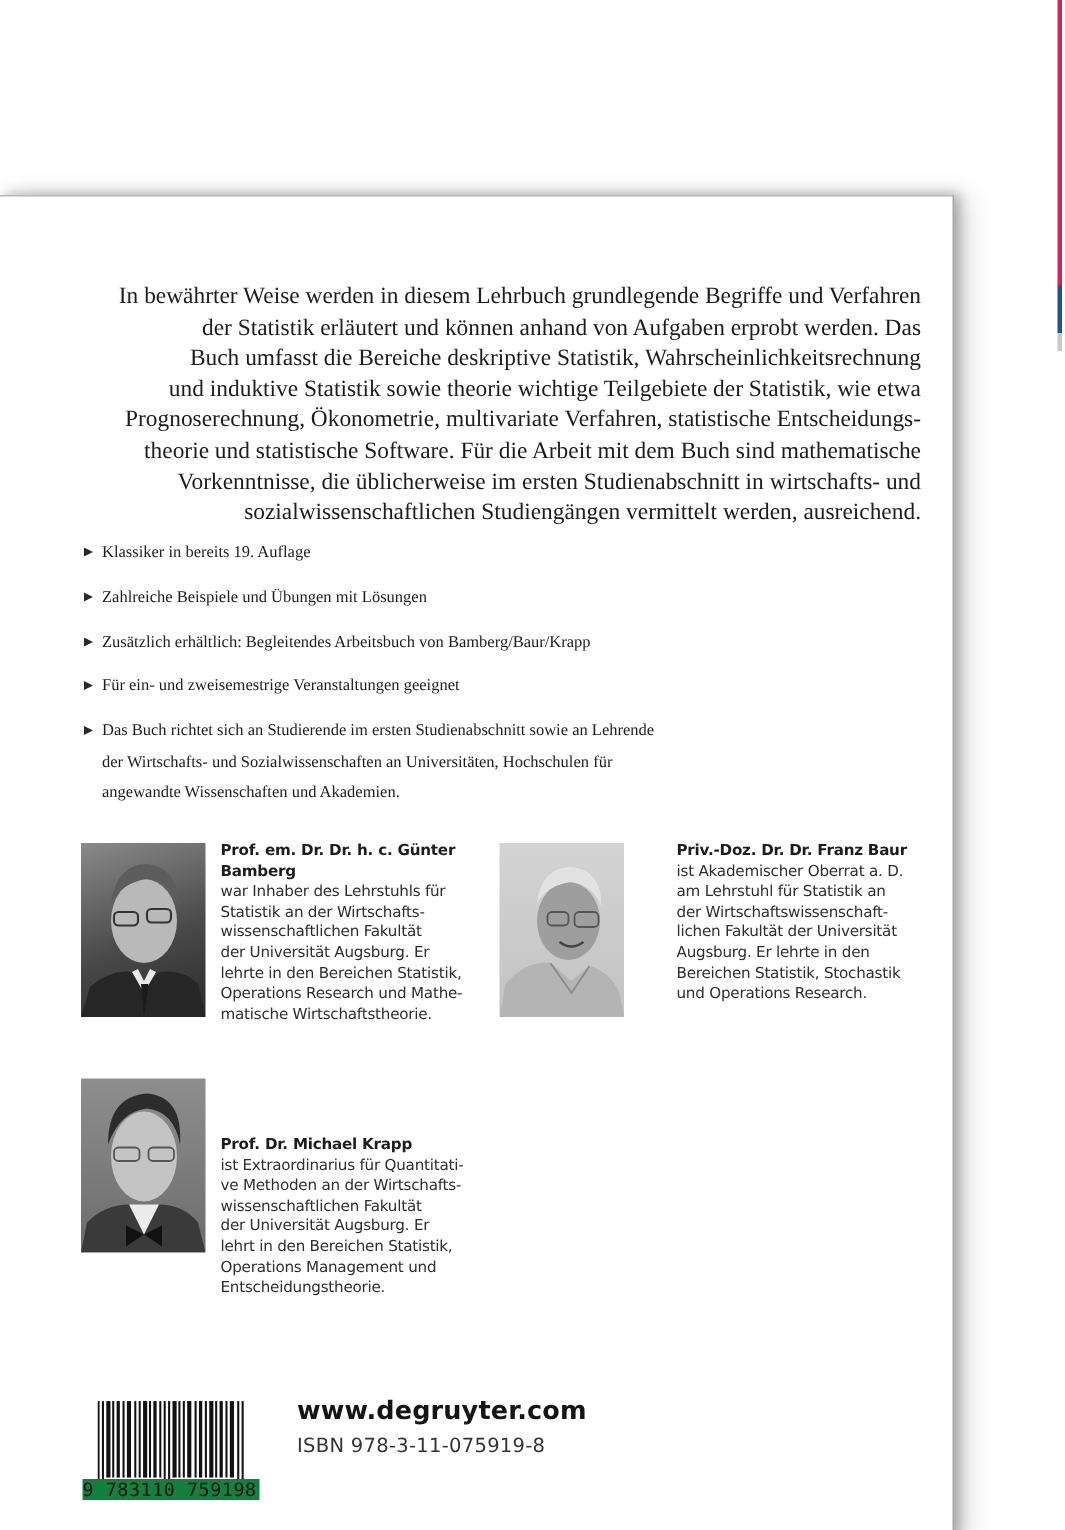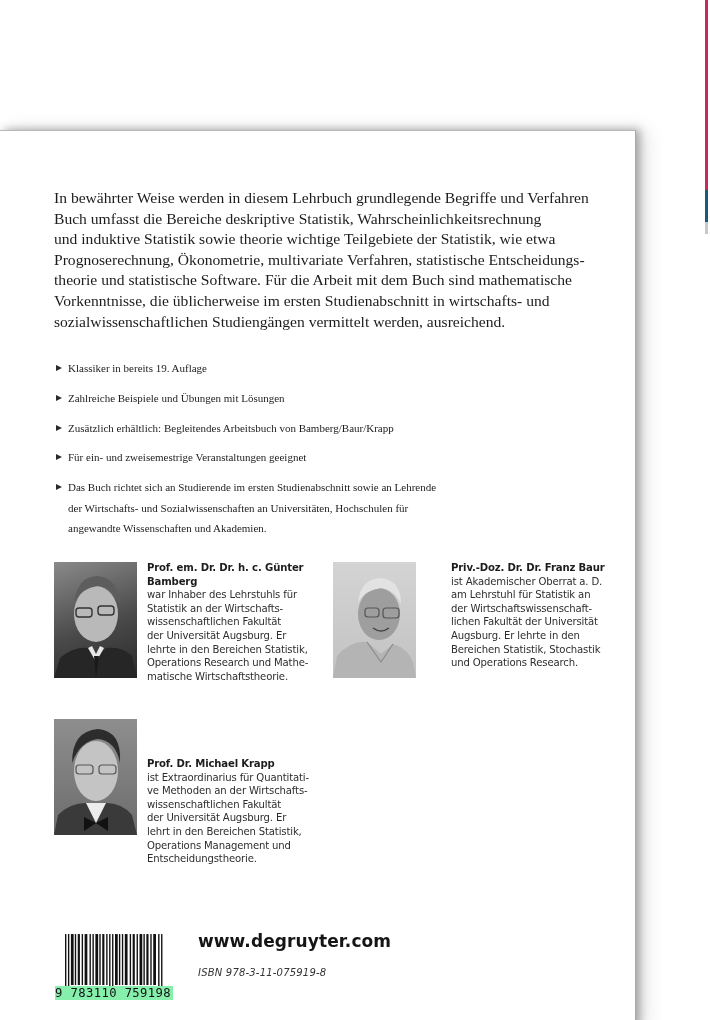--- a/index.html
+++ b/index.html
@@ -13,21 +13,21 @@
 
     .card {
       position: absolute; left: 0; top: 130px; width: 636px; height: 900px;
       background: #ffffff;
       border-top: 1px solid #b8b8b8; border-right: 1px solid #a8a8a8;
       box-shadow: 4px -1px 8px rgba(0,0,0,0.28), 10px 0 18px rgba(0,0,0,0.12);
     }
 
     .blurb {
       position: absolute; left: 54px; top: 57px; width: 560px;
-      font-size: 15.6px; line-height: 20.6px; color: #1c1c1c;
+      font-size: 15.6px; line-height: 20.6px; color: #1c1c1c; text-align: right;
     }
     .blurb span { display: block; white-space: nowrap; }
 
     .bullets { position: absolute; left: 54px; top: 227px; width: 570px; list-style: none; }
     .bullets li {
       position: relative; padding-left: 14px;
       font-size: 11px; line-height: 20.6px; margin-bottom: 9.2px; color: #1c1c1c;
     }
     .bullets li .tri {
       position: absolute; left: 2px; top: 7px; width: 0; height: 0;
@@ -42,41 +42,42 @@
       position: absolute; font-family: "DejaVu Sans", sans-serif;
       font-size: 10.1px; line-height: 13.6px; color: #2d2d2d; letter-spacing: -0.15px;
     }
     .bio .name { font-weight: bold; color: #1d1d1d; display: block; white-space: nowrap; }
     .bio .line { display: block; white-space: nowrap; }
 
     .barcode { position: absolute; left: 55px; top: 803px; width: 112px; height: 67px; }
     .barcode .bars { position: absolute; left: 10px; top: 0; width: 100px; height: 55px; display: flex; align-items: stretch; }
     .barcode .digits {
       position: absolute; left: 0; top: 52px; font-family: "DejaVu Sans Mono", monospace;
-      font-size: 12.2px; letter-spacing: 0.4px; color: #111; background: #86efac; white-space: nowrap;
+      font-size: 12.2px; letter-spacing: 0.4px; color: #111; background: #15803d; white-space: nowrap;
       padding-right: 2px;
     }
 
     .publisher { position: absolute; left: 198px; top: 800px; font-family: "DejaVu Sans", sans-serif; }
     .publisher .url { font-size: 17px; font-weight: bold; color: #151515; letter-spacing: 0.1px; }
-    .publisher .isbn { font-size: 10px; color: #333; margin-top: 16px; letter-spacing: 0.2px; font-style: italic; }
+    .publisher .isbn { font-size: 13px; color: #333; margin-top: 6px; letter-spacing: 0.2px; }
   </style>
 </head>
 <body>
 
 <div class="edge-strip">
   <div class="pink" style="background:#c8285a"></div>
   <div class="teal" style="background:#1e5a78"></div>
   <div class="grey"></div>
 </div>
 
 <div class="card">
 
   <div class="blurb">
     <span>In bewährter Weise werden in diesem Lehrbuch grundlegende Begriffe und Verfahren</span>
+    <span>der Statistik erläutert und können anhand von Aufgaben erprobt werden. Das</span>
     <span>Buch umfasst die Bereiche deskriptive Statistik, Wahrscheinlichkeitsrechnung</span>
     <span>und induktive Statistik sowie theorie wichtige Teilgebiete der Statistik, wie etwa</span>
     <span>Prognoserechnung, Ökonometrie, multivariate Verfahren, statistische Entscheidungs-</span>
     <span>theorie und statistische Software. Für die Arbeit mit dem Buch sind mathematische</span>
     <span>Vorkenntnisse, die üblicherweise im ersten Studienabschnitt in wirtschafts- und</span>
     <span>sozialwissenschaftlichen Studiengängen vermittelt werden, ausreichend.</span>
   </div>
 
   <ul class="bullets">
     <li>

